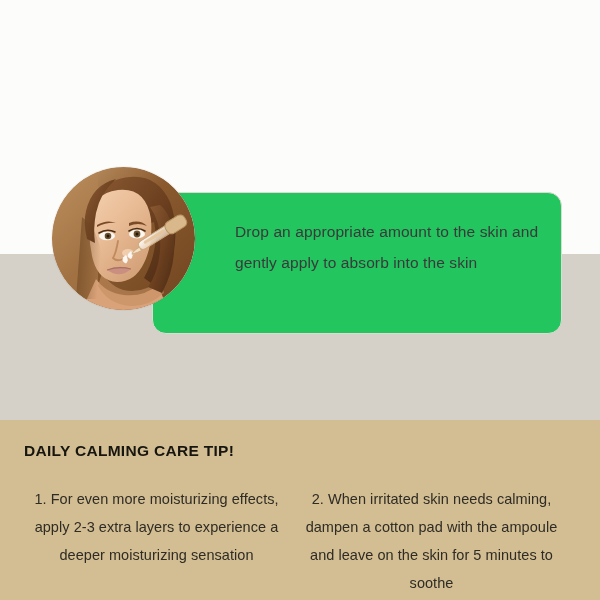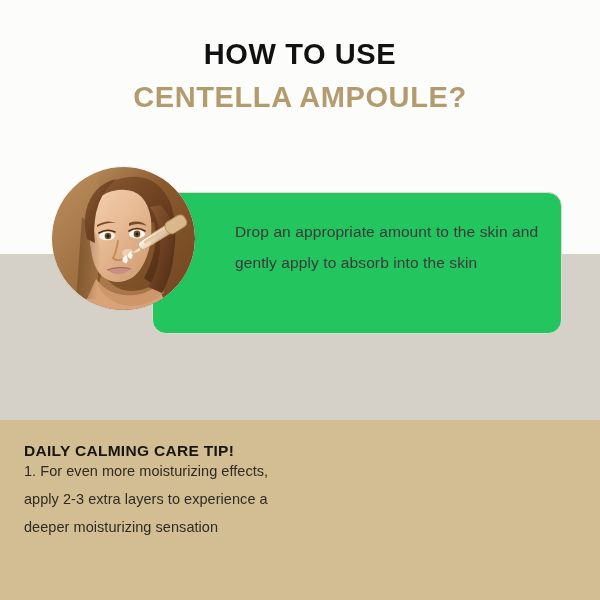--- a/index.html
+++ b/index.html
@@ -120,46 +120,43 @@
     left: 24px;
     top: 22px;
     font-size: 15.5px;
     font-weight: bold;
     color: #16150f;
     letter-spacing: 0.3px;
   }
   .tip-columns {
     position: absolute;
     left: 24px;
-    top: 38px;
+    top: 66px;
     width: 560px;
     display: flex;
     gap: 10px;
+    text-align: center;
   }
   .tip-col {
     width: 265px;
     font-size: 14.5px;
     line-height: 1.93;
     color: #2e2c24;
     letter-spacing: 0.05px;
   }
 </style>
 </head>
 <body>
 
 <div id="poster">
 
   <div class="band-top"></div>
   <div class="band-mid"></div>
   <div class="band-bottom"></div>
 
-  <div class="heading">
-    <span class="heading-line1">HOW TO USE</span>
-    <span class="heading-line2">CENTELLA AMPOULE?</span>
-  </div>
 
   <div class="info-card">
     <div class="info-card-text">Drop an appropriate amount to the skin and gently apply to absorb into the skin</div>
   </div>
 
   <div class="photo-circle">
     <svg width="143" height="143" viewBox="0 0 143 143">
       <defs>
         <clipPath id="circClip">
             <circle cx="71.5" cy="71.5" r="71.5"></circle>
@@ -235,16 +232,17 @@
 
         <path d="M74 88 q3.5 5 0 8.5 q-4.5 -1.5 -3.2 -6 z" fill="#ffffff" opacity="0.9"></path>
       </g>
     </svg>
   </div>
 
   <div class="tip-section">
     <div class="tip-title">DAILY CALMING CARE TIP!</div>
     <div class="tip-columns">
       <div class="tip-col">1. For even more moisturizing effects, apply 2-3 extra layers to experience a deeper moisturizing sensation</div>
+      <div class="tip-col">2. When irritated skin needs calming, dampen a cotton pad with the ampoule and leave on the skin for 5 minutes to soothe</div>
     </div>
   </div>
 
 </div>
 
 </body></html>

